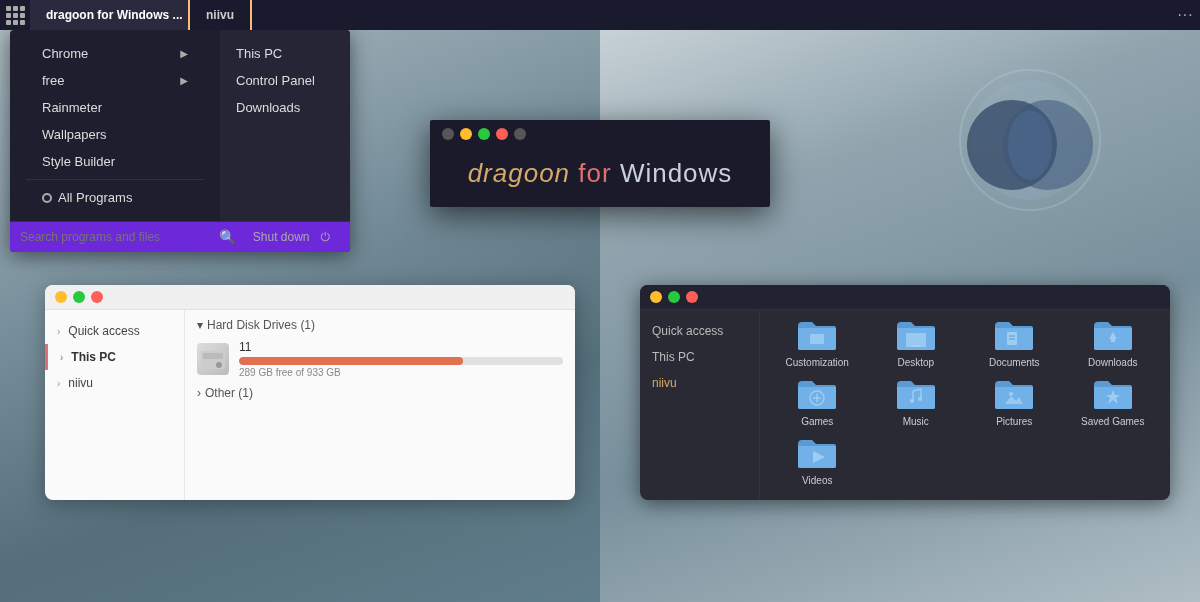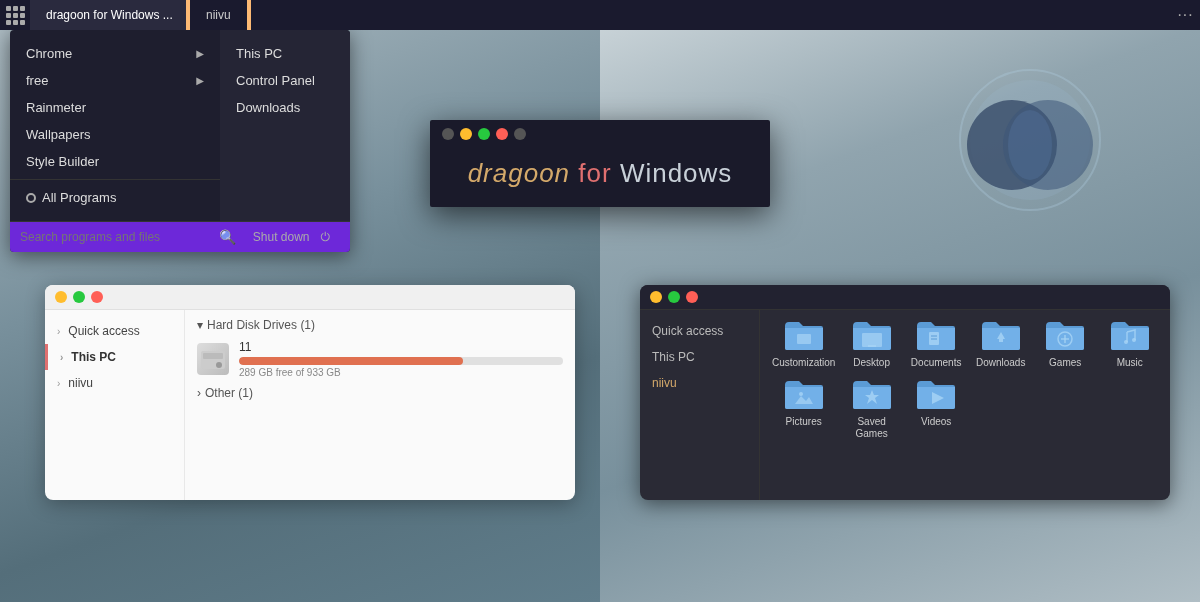--- a/index.html
+++ b/index.html
@@ -60,25 +60,26 @@
       height: 100%;
     }
     .taskbar-tab {
       padding: 0 16px;
       height: 100%;
       display: flex;
       align-items: center;
       font-size: 12px;
       color: #ccc;
       cursor: pointer;
-      border-right: 4px solid #fdba74;
+      border-right: 2px solid #fdba74;
       white-space: nowrap;
       overflow: hidden;
       text-overflow: ellipsis;
       max-width: 160px;
+      font-weight: bold;
     }
     .taskbar-tab.active {
       background: #2a2a3e;
       color: #fff;
     }
     .taskbar-more {
       width: 30px;
       height: 30px;
       display: flex;
       align-items: center;
@@ -98,21 +99,21 @@
       z-index: 50;
       border-radius: 4px;
       overflow: hidden;
       box-shadow: 0 4px 20px rgba(0,0,0,0.5);
     }
     .start-menu-main {
       display: flex;
     }
     .start-menu-left {
       width: 210px;
-      padding: 10px 0;
+      padding: 10px 16px;
       text-align: right;
     }
     .start-menu-right {
       width: 130px;
       background: #252535;
       padding: 10px 0;
     }
     .menu-item {
       padding: 6px 16px;
       font-size: 13px;
@@ -369,21 +370,21 @@
       color: #bbb;
       cursor: pointer;
     }
     .dark-sidebar-item.active {
       color: #d4a96a;
     }
     .explorer-dark-main {
       flex: 1;
       padding: 8px 12px;
       display: grid;
-      grid-template-columns: repeat(6, 1fr);
+      grid-template-columns: repeat(4, 1fr);
       gap: 8px;
       align-content: start;
     }
     .folder-item {
       display: flex;
       flex-direction: column;
       align-items: center;
       gap: 3px;
       cursor: pointer;
     }

